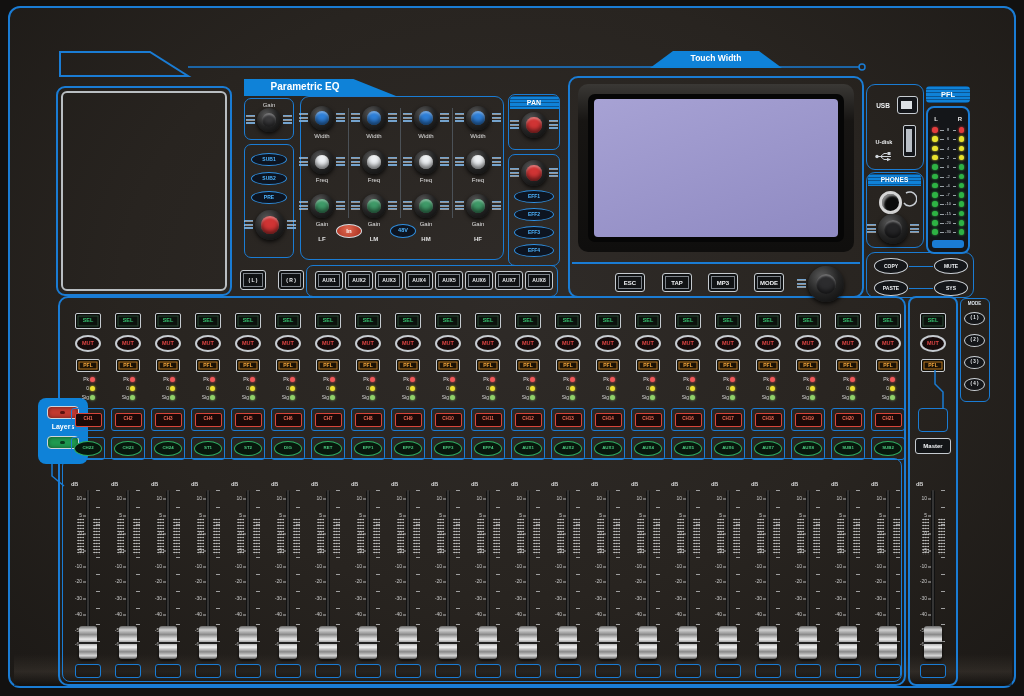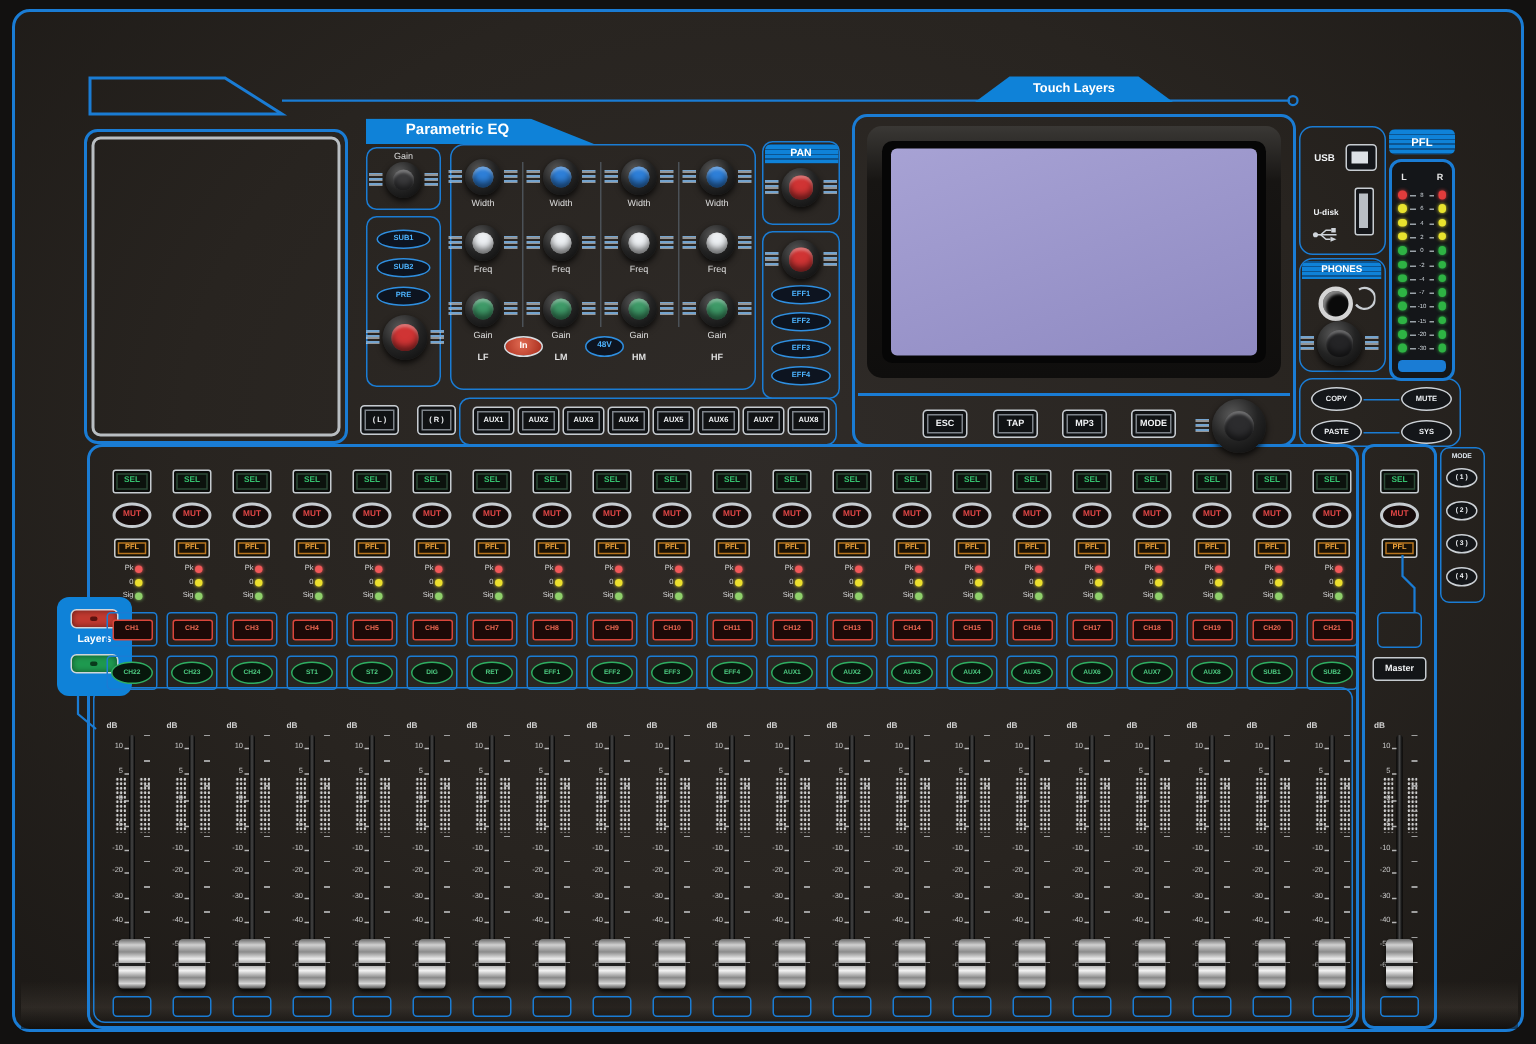--- a/index.html
+++ b/index.html
@@ -80,21 +80,21 @@
 <div id="console">
 
   <div class="abs" style="left:4px;top:646px;width:998px;height:32px;background:linear-gradient(180deg,rgba(0,0,0,0),rgba(150,135,120,.14) 55%,rgba(10,9,8,.55));"></div>
 
   <svg class="abs" width="1008" height="682" style="left:0;top:0;pointer-events:none">
     <polygon points="50,68 50,44 140,44 178,68" fill="none" stroke="#1a7cd4" stroke-width="2"></polygon>
     <line x1="178" y1="59" x2="850" y2="59" stroke="#1a7cd4" stroke-width="1.5"></line>
     <circle cx="852" cy="59" r="3" fill="none" stroke="#1a7cd4" stroke-width="1.5"></circle>
     <polygon points="640,60 663,43 749,43 772,60" fill="#0f82d8"></polygon>
   </svg>
-  <div class="txt" style="left:640px;top:46px;width:132px;font-size:8.5px;font-weight:bold;color:#fff;">Touch Layers</div>
+  <div class="txt" style="left:640px;top:46px;width:132px;font-size:8.5px;font-weight:bold;color:#fff;">Touch Width</div>
 
   <div class="panel" style="left:46px;top:78px;width:176px;height:210px;border-width:2px;border-radius:9px;">
     <div class="abs" style="left:3px;top:3px;right:3px;bottom:3px;border:2px solid #b9bec2;border-radius:6px;"></div>
   </div>
 
   <div class="abs" style="left:234px;top:71px;width:152px;height:17px;background:#0f82d8;clip-path:polygon(0 0,72% 0,100% 100%,0 100%);"></div>
   <div class="txt" style="left:240px;top:74px;width:110px;font-size:10px;font-weight:bold;color:#fff;">Parametric EQ</div>
 
   <div class="panel" style="left:234px;top:90px;width:50px;height:42px;"></div>
   <div class="txt" style="left:234px;top:94px;width:50px;font-size:6px;">Gain</div>

